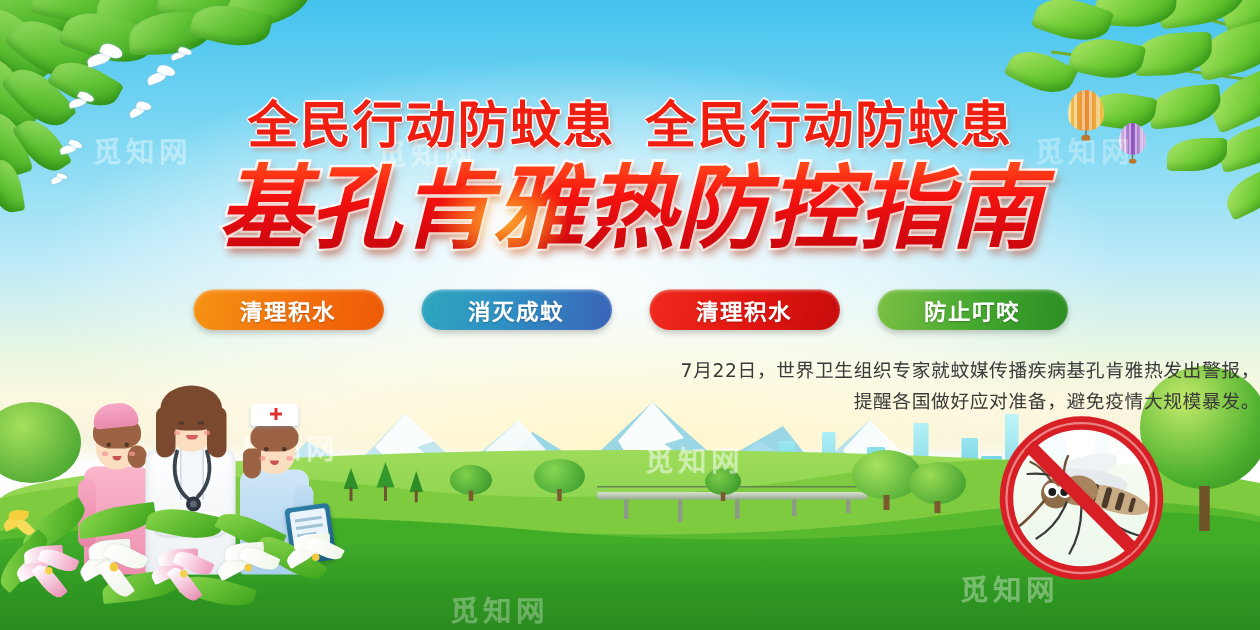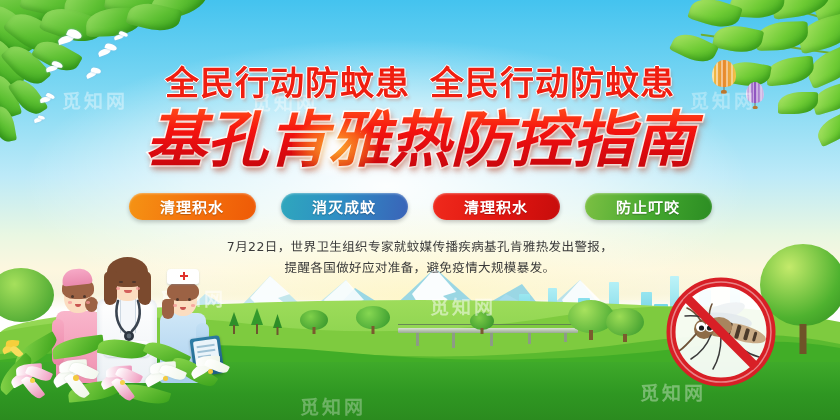--- a/index.html
+++ b/index.html
@@ -130,21 +130,21 @@
     padding:0 12px;white-space:nowrap;
     text-shadow:0 1px 1px rgba(0,0,0,.25);
   }
   .pill.p1{background:linear-gradient(100deg,#2fa7bd 0%,#2e8fc4 45%,#3a63b8 100%);}
   .pill.p2{background:linear-gradient(100deg,#f59314 0%,#f4700c 55%,#ee5a07 100%);}
   .pill.p3{background:linear-gradient(100deg,#ef2a1c 0%,#e01510 55%,#c70d0c 100%);}
   .pill.p4{background:linear-gradient(100deg,#7cc043 0%,#42a62e 55%,#2c8d23 100%);}
 
   
   .para{
-    position:absolute;left:0;top:236px;width:840px;text-align:center;
+    position:absolute;left:0;top:236px;width:840px;text-align:right;
     font-size:12.5px;line-height:21px;color:#3a3a3a;
     font-family:"DejaVu Sans","Liberation Sans",sans-serif;
     letter-spacing:.4px;
   }
   .para div{white-space:nowrap;}
 
   
   .staff{position:absolute;left:52px;top:243px;width:170px;height:140px;}
   .person{position:absolute;}
   .head{position:absolute;border-radius:48% 48% 46% 46%;background:#fbddc0;}

